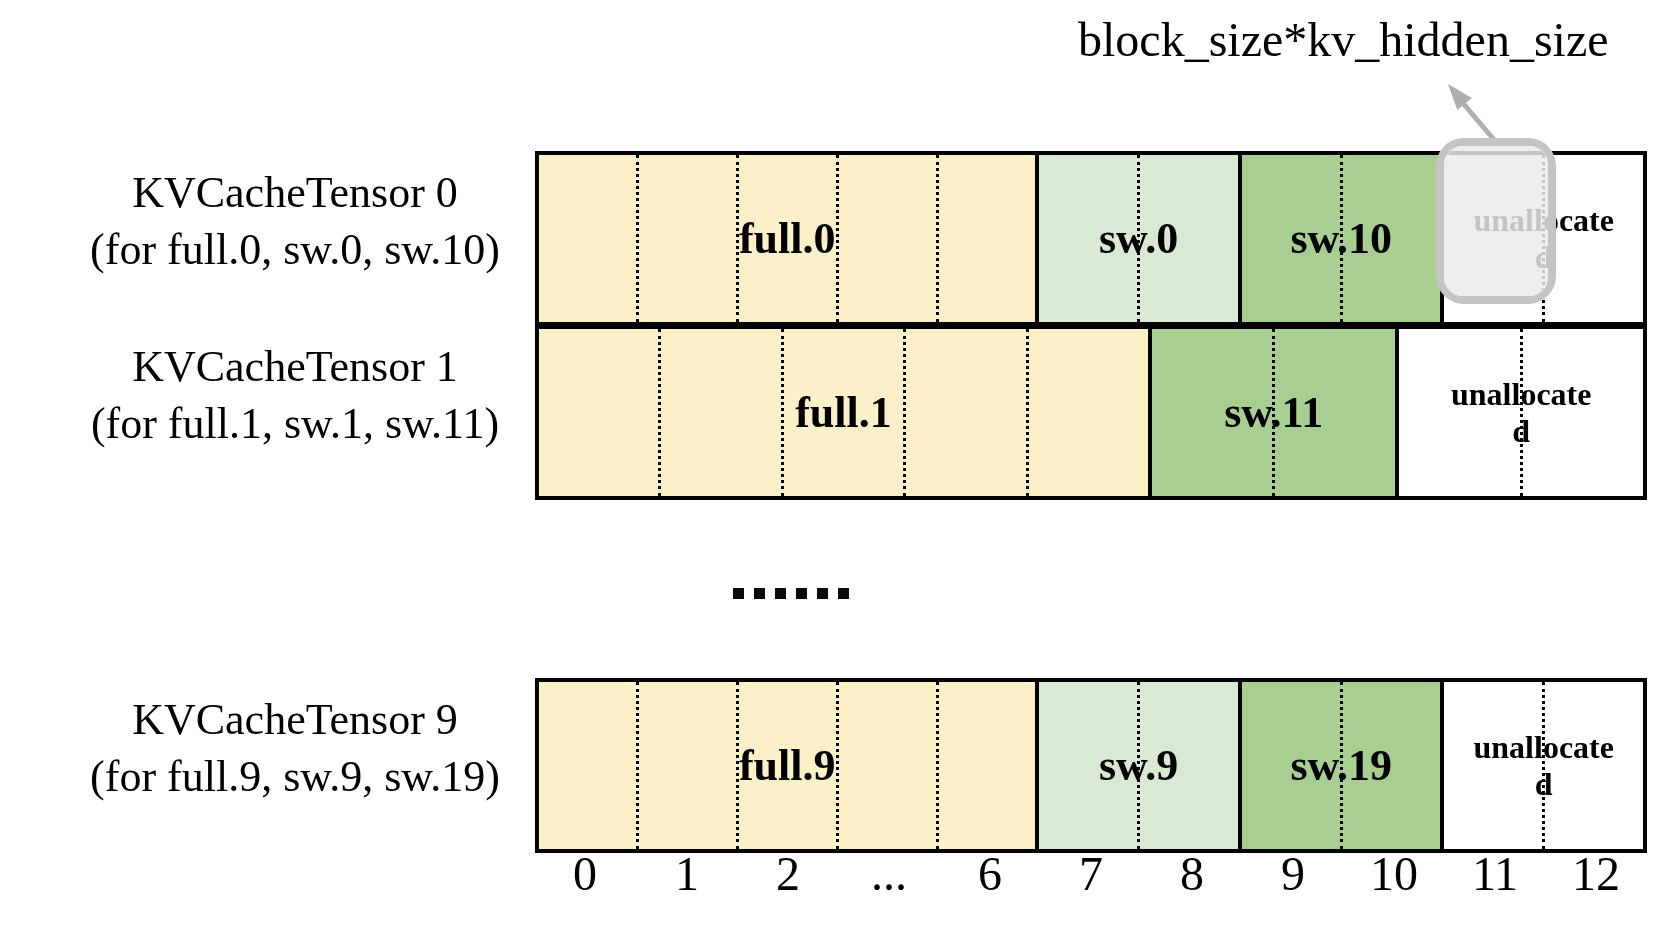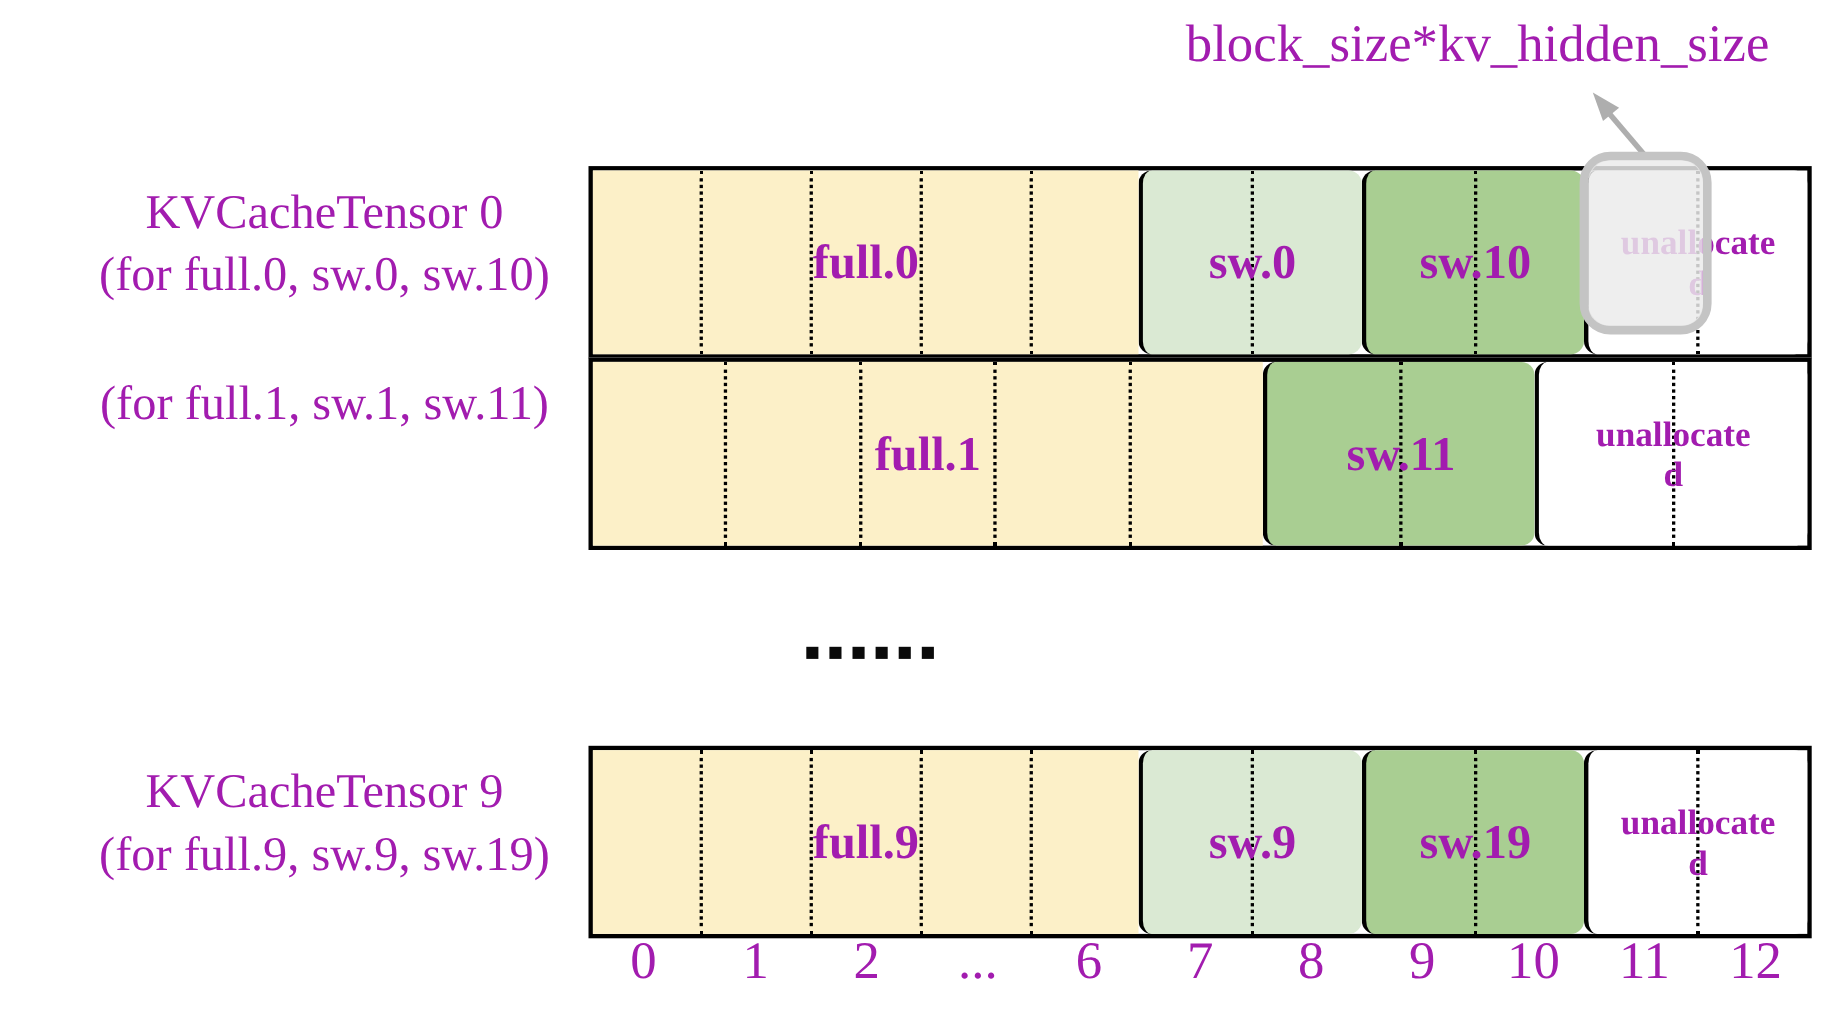--- a/index.html
+++ b/index.html
@@ -1,35 +1,35 @@
 <!DOCTYPE html>
 <html><head>
 <meta charset="utf-8">
 <style>
   html,body{margin:0;padding:0;background:#fff;}
   .stage{
     position:relative;width:1676px;height:938px;background:#fff;overflow:hidden;
-    font-family:"Liberation Serif","DejaVu Serif",serif;color:#a21caf;
+    font-family:"Liberation Serif","DejaVu Serif",serif;color:#000000;
     --full-bg:#FCF0C8;--sw-low-bg:#DAE9D3;--sw-high-bg:#A9CE92;--unallocated-bg:#FFFFFF;
     --highlight-fill:#EBEBEB;--highlight-border:#C4C4C4;--arrow:#AEAEAE;--border:#000000;
   }
   .annotation{position:absolute;left:1078px;top:12px;font-size:48px;white-space:nowrap;}
   .arrow{position:absolute;left:1428px;top:74px;width:90px;height:80px;}
   .arrow line{stroke:var(--arrow);stroke-width:5;}
   .arrow polygon{fill:var(--arrow);}
   .row-label{
     position:absolute;left:44px;width:502px;text-align:center;
     font-size:44px;line-height:1.3;
   }
   .bar{
     position:absolute;left:535px;width:1112px;height:175px;
     border:4px solid var(--border);box-sizing:border-box;display:flex;background:#fff;
   }
   .seg{position:relative;box-sizing:border-box;}
-  .seg + .seg{border-left:4px solid var(--border);border-radius:12px;}
+  .seg + .seg{border-left:4px solid var(--border);}
   .seg-full{flex:5;background:var(--full-bg);}
   .seg-sw-low{flex:2;background:var(--sw-low-bg);}
   .seg-sw-high{flex:2;background:var(--sw-high-bg);}
   .seg-unallocated{flex:2;background:var(--unallocated-bg);}
   .cells{position:absolute;inset:0;display:flex;}
   .cells i{flex:1;display:block;}
   .cells i + i{border-left:3px dotted #000;}
   .seg-label{
     position:absolute;inset:0;display:flex;align-items:center;justify-content:center;
     font-weight:bold;font-size:44px;z-index:1;
@@ -94,20 +94,21 @@
       <div class="seg-label">
           <span>unallocated</span>
         </div>
     </div>
   </div>
   <div class="highlight">
       <div class="hl-fill"></div>
     </div>
 
   <div class="row-label" style="top:338px">
+    <div>KVCacheTensor 1</div>
     <div>(for full.1, sw.1, sw.11)</div>
   </div>
   <div class="bar" style="top:325px">
     <div class="seg seg-full">
       <div class="cells">
           <i></i>
           <i></i>
           <i></i>
           <i></i>
           <i></i>

